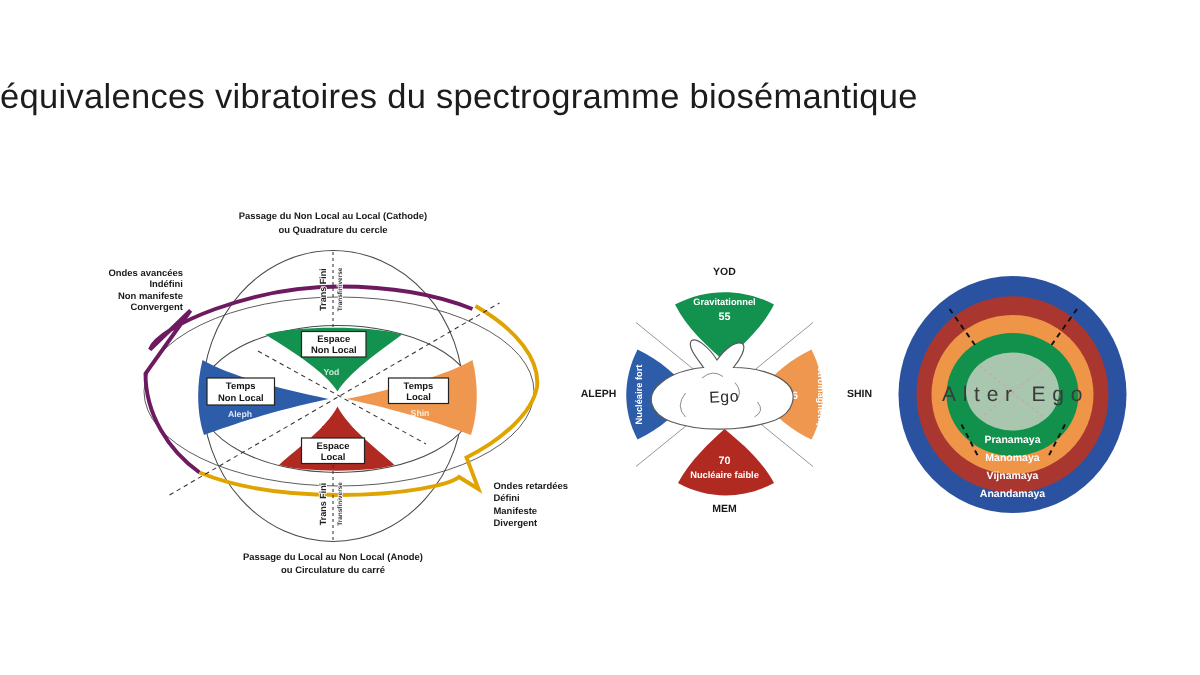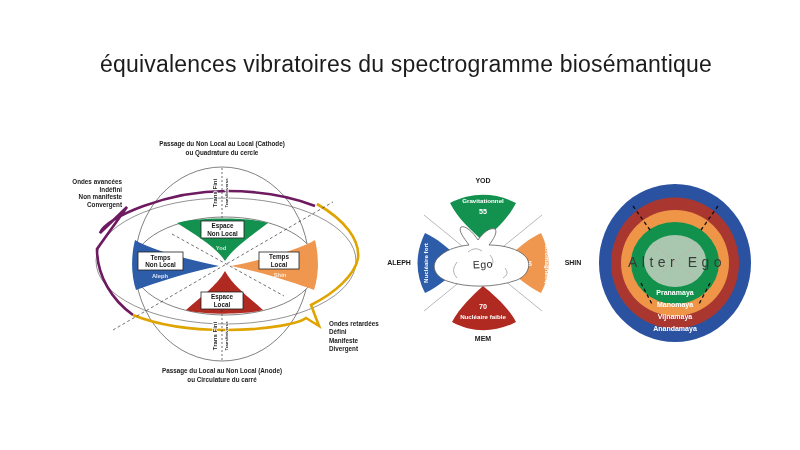--- a/index.html
+++ b/index.html
@@ -1,19 +1,19 @@
 <!DOCTYPE html>
 <html><head>
 <meta charset="utf-8">
 <style>
   html,body{margin:0;padding:0;background:#fff;}
   .slide{position:relative;width:800px;height:450px;background:#ffffff;overflow:hidden;
          font-family:"Liberation Sans",sans-serif;}
-  .title{position:absolute;top:51px;left:0;right:0;text-align:center;
-         font-size:23px;font-weight:300;color:#1c1c1c;letter-spacing:0.2px;padding-left:12px;}
+  .title{position:absolute;top:51px;left:0;right:0;text-align:left;
+         font-size:23px;font-weight:300;color:#1c1c1c;letter-spacing:0.2px;}
   svg{position:absolute;overflow:visible;font-family:"Liberation Sans",sans-serif;}
   
   .cap{font-size:6.3px;font-weight:600;fill:#1a1a1a;text-anchor:middle;}
   .annL{font-size:6.3px;font-weight:600;fill:#1a1a1a;text-anchor:end;}
   .annR{font-size:6.3px;font-weight:600;fill:#1a1a1a;text-anchor:start;}
   .axisP{font-size:6px;font-weight:600;fill:#222;text-anchor:middle;paint-order:stroke;stroke:#fff;stroke-width:1.2px;}
   .axisS{font-size:4.3px;font-weight:600;fill:#333;text-anchor:middle;paint-order:stroke;stroke:#fff;stroke-width:1px;}
   .boxlbl{font-size:6.3px;font-weight:700;fill:#151515;text-anchor:middle;}
   .sub{font-size:5.8px;font-weight:600;text-anchor:middle;}
   

